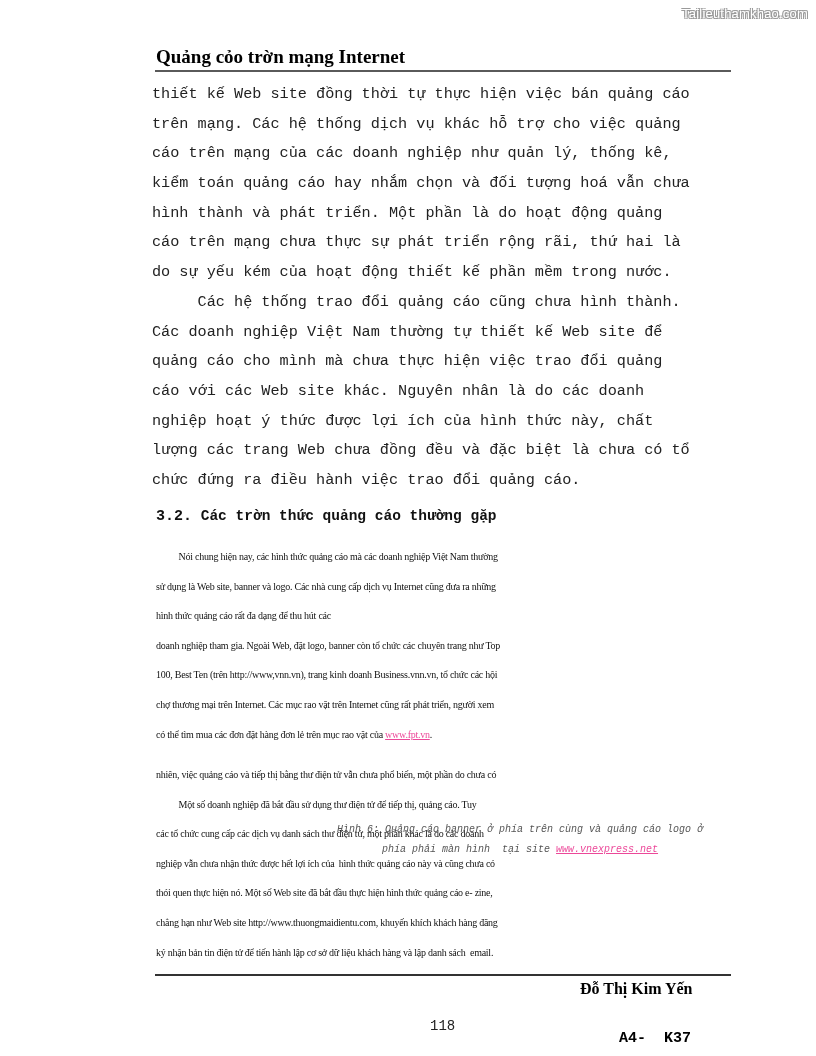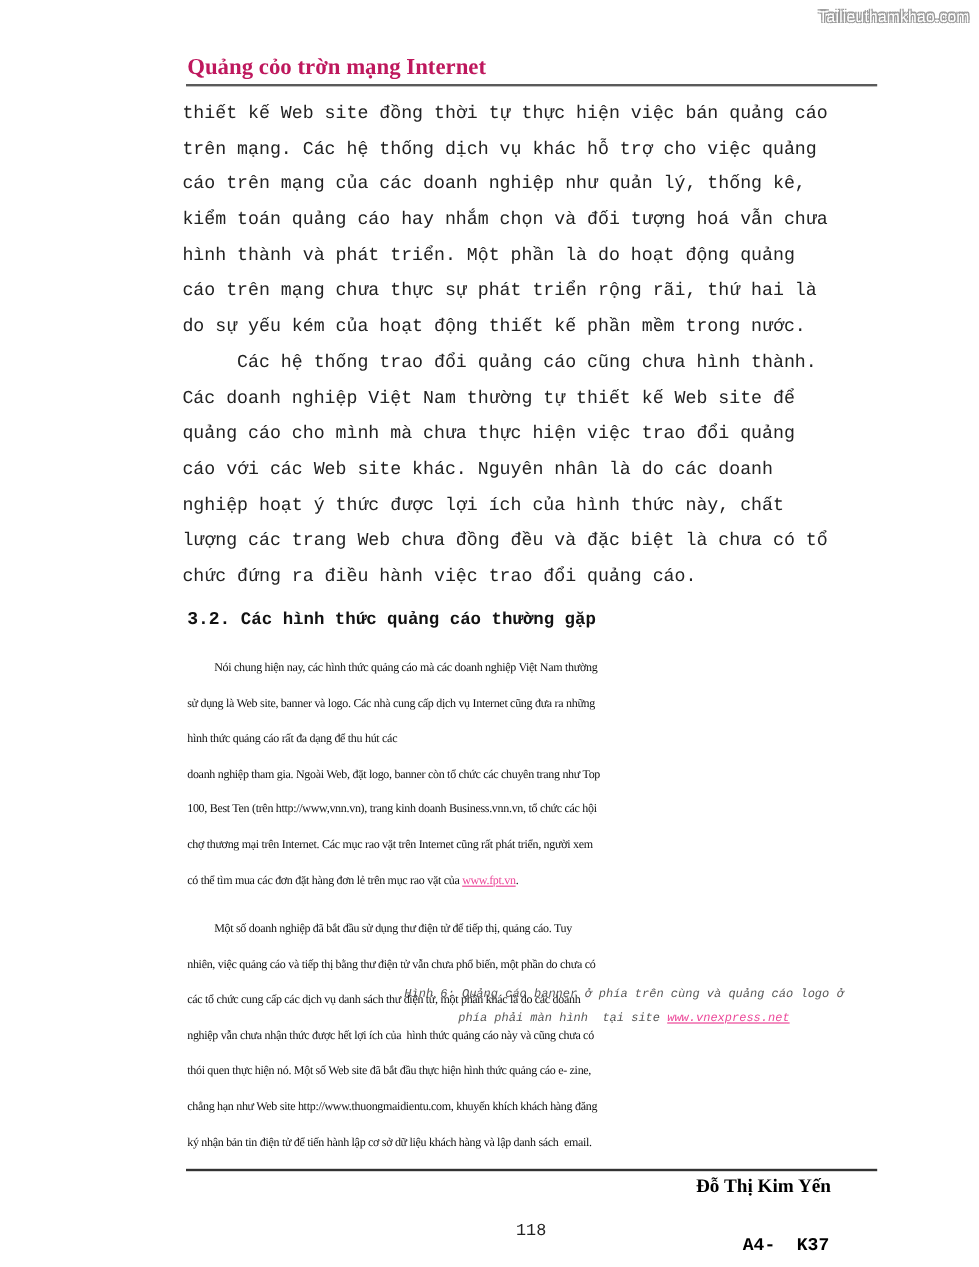--- a/index.html
+++ b/index.html
@@ -1,19 +1,19 @@
 <!DOCTYPE html>
 <html><head>
   <meta charset="utf-8">
   <style>
     html, body { margin:0; padding:0; background:#ffffff; }
     body { width:816px; height:1056px; position:relative; overflow:hidden; color:#111; }
     .watermark { position:absolute; right:8px; top:6px; font-family:"Liberation Sans", sans-serif; font-size:13px; color:#ffffff; letter-spacing:0.2px;
       text-shadow: -1px -1px 0 #9a9a9a, 1px -1px 0 #9a9a9a, -1px 1px 0 #9a9a9a, 1px 1px 0 #9a9a9a; }
-    .header-title { position:absolute; left:156px; top:46px; font-family:"Liberation Serif", serif; font-weight:bold; font-size:19px; color:#be185d; }
+    .header-title { position:absolute; left:156px; top:46px; font-family:"Liberation Serif", serif; font-weight:bold; font-size:19px; color:#000000; }
     .header-rule { position:absolute; left:155px; top:70px; width:576px; height:2px; background:#5a5a5a; }
     .mono { position:absolute; left:152px; width:576px; font-family:"Liberation Mono", monospace; font-size:15.2px; line-height:29.7px; color:#222; }
     .mono .line { display:block; white-space:pre; height:29.7px; }
     .section-heading { position:absolute; left:156px; top:508px; font-family:"Liberation Mono", monospace; font-weight:bold; font-size:14.5px; color:#111; white-space:pre; }
     .section-heading .num { font-size:15px; }
     .serif { position:absolute; left:156px; width:576px; font-family:"Liberation Serif", serif; font-size:10px; line-height:29.6px; color:#111; letter-spacing:-0.25px; }
     .serif .line { display:block; white-space:pre; height:29.6px; }
     .link { color:#ec4899; text-decoration:underline; }
     .caption { position:absolute; left:290px; top:820px; width:460px; font-family:Liberation Mono, monospace; font-style:italic; font-size:10px; line-height:20px; color:#555; text-align:center; }
     .caption .line { display:block; white-space:pre; }
@@ -40,35 +40,35 @@
   <span class="line">do sự yếu kém của hoạt động thiết kế phần mềm trong nước.</span>
   <span class="line">     Các hệ thống trao đổi quảng cáo cũng chưa hình thành.</span>
   <span class="line">Các doanh nghiệp Việt Nam thường tự thiết kế Web site để</span>
   <span class="line">quảng cáo cho mình mà chưa thực hiện việc trao đổi quảng</span>
   <span class="line">cáo với các Web site khác. Nguyên nhân là do các doanh</span>
   <span class="line">nghiệp hoạt ý thức được lợi ích của hình thức này, chất</span>
   <span class="line">lượng các trang Web chưa đồng đều và đặc biệt là chưa có tổ</span>
   <span class="line">chức đứng ra điều hành việc trao đổi quảng cáo.</span>
 </div>
 
-<div class="section-heading"><span class="num">3.2.</span> <span>Các hình thức quảng cáo thường gặp</span></div>
+<div class="section-heading"><span class="num">3.2.</span> <span>Các trờn thức quảng cáo thường gặp</span></div>
 
 <div class="serif" style="top:542px;">
   <span class="line">          Nói chung hiện nay, các hình thức quảng cáo mà các doanh nghiệp Việt Nam thường</span>
   <span class="line">sử dụng là Web site, banner và logo. Các nhà cung cấp dịch vụ Internet cũng đưa ra những</span>
   <span class="line">hình thức quảng cáo rất đa dạng để thu hút các</span>
   <span class="line">doanh nghiệp tham gia. Ngoài Web, đặt logo, banner còn tổ chức các chuyên trang như Top</span>
   <span class="line">100, Best Ten (trên http://www,vnn.vn), trang kinh doanh Business.vnn.vn, tổ chức các hội</span>
   <span class="line">chợ thương mại trên Internet. Các mục rao vặt trên Internet cũng rất phát triển, người xem</span>
   <span class="line"><span>có thể tìm mua các đơn đặt hàng đơn lẻ trên mục rao vặt của </span><span class="link">www.fpt.vn</span><span>.</span></span>
 </div>
 
 <div class="serif" style="top:760px;">
+  <span class="line">nhiên, việc quảng cáo và tiếp thị bằng thư điện tử vẫn chưa phổ biến, một phần do chưa có</span>
   <span class="line">          Một số doanh nghiệp đã bắt đầu sử dụng thư điện tử để tiếp thị, quảng cáo. Tuy</span>
-  <span class="line">nhiên, việc quảng cáo và tiếp thị bằng thư điện tử vẫn chưa phổ biến, một phần do chưa có</span>
   <span class="line">các tổ chức cung cấp các dịch vụ danh sách thư điện tử, một phần khác là do các doanh</span>
   <span class="line">nghiệp vẫn chưa nhận thức được hết lợi ích của  hình thức quảng cáo này và cũng chưa có</span>
   <span class="line">thói quen thực hiện nó. Một số Web site đã bắt đầu thực hiện hình thức quảng cáo e- zine,</span>
   <span class="line">chẳng hạn như Web site http://www.thuongmaidientu.com, khuyến khích khách hàng đăng</span>
   <span class="line">ký nhận bản tin điện tử để tiến hành lập cơ sở dữ liệu khách hàng và lập danh sách  email.</span>
 </div>
 
 <div class="caption">
   <span class="line">Hình 6: Quảng cáo banner ở phía trên cùng và quảng cáo logo ở</span>
   <span class="line"><span>phía phải màn hình  tại site </span><span class="link">www.vnexpress.net</span></span>

